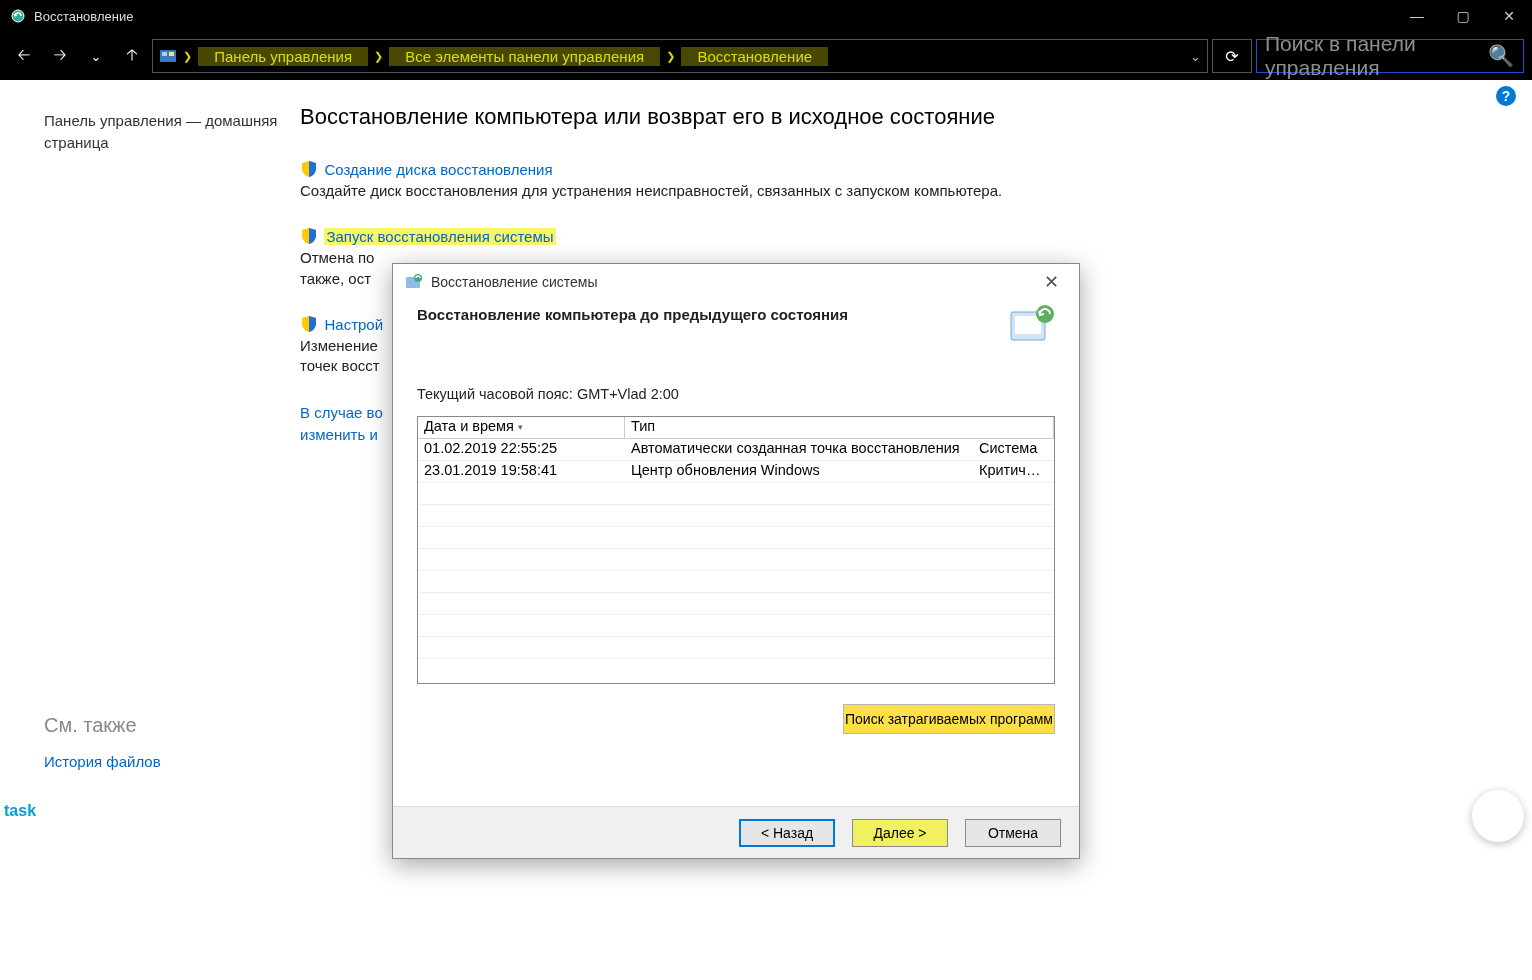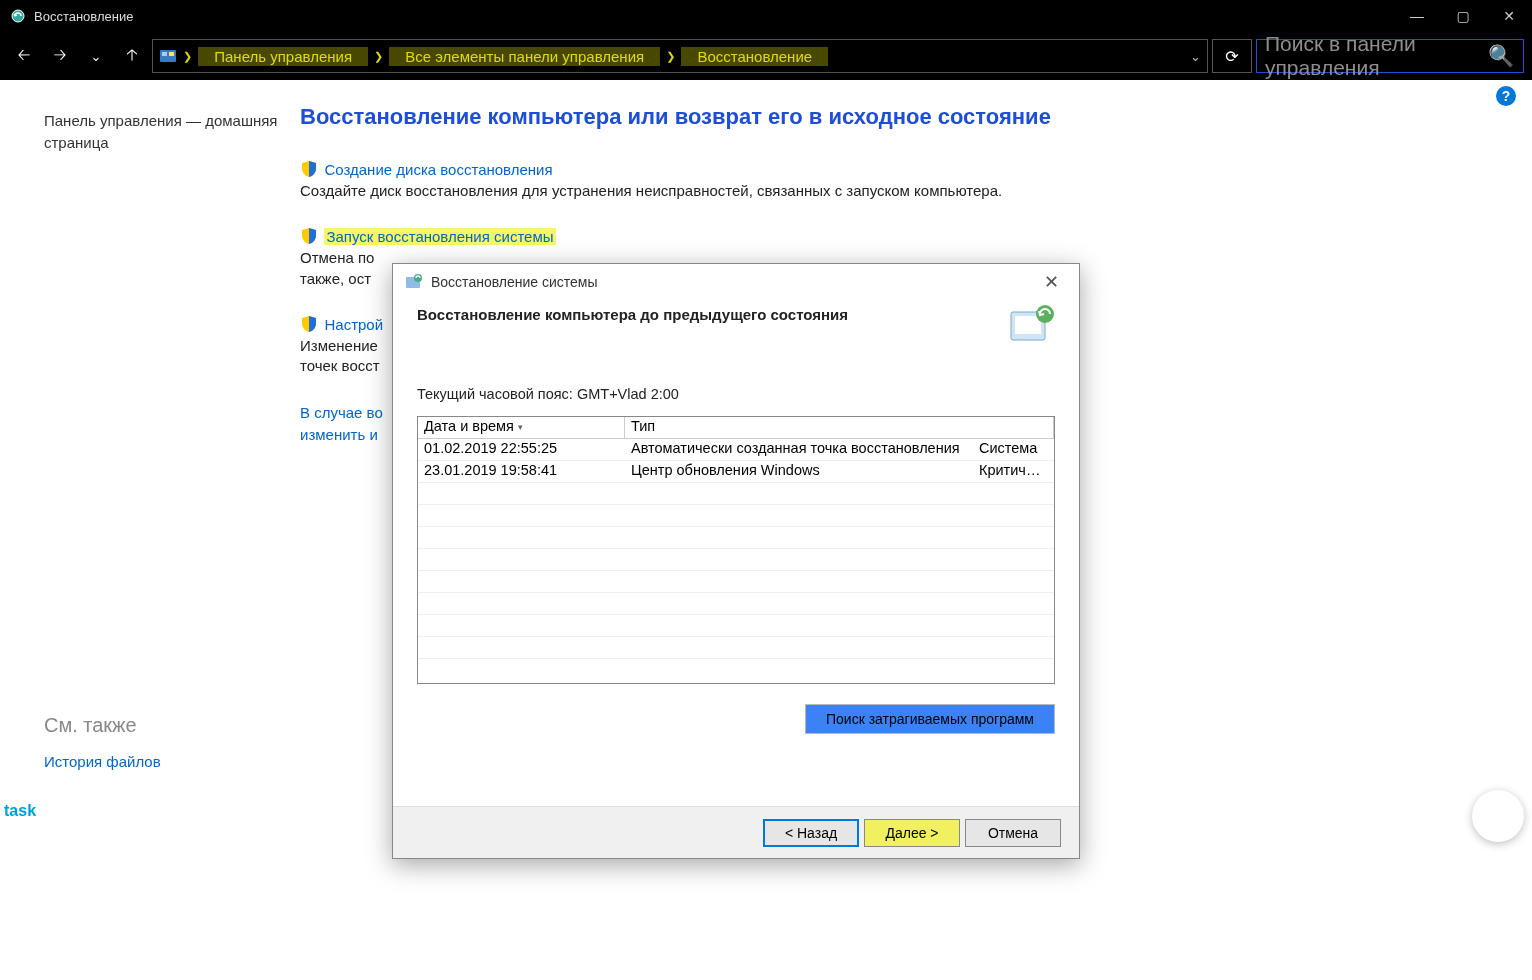--- a/index.html
+++ b/index.html
@@ -17,21 +17,21 @@
   .refresh{width:40px;height:34px;border:1px solid #535353;display:flex;align-items:center;justify-content:center;color:#fff;font-size:16px}
   .search{width:268px;height:34px;border:1px solid #1d4ed8;display:flex;align-items:center;color:#8e8e8e;font-size:21px;padding:0 8px}
   .search .sicon{margin-left:auto;color:#ccc}
   .page{display:flex;height:calc(100% - 80px);position:relative}
   .sidebar{width:300px;padding:30px 18px 20px 44px;font-size:15px}
   .sidebar .homelink{color:#333;line-height:1.45}
   .sidebar .seealso{color:#888;margin-top:560px;font-size:20px}
   .sidebar .histlink{color:#0066cc;margin-top:16px}
   .content{flex:1;padding:24px 40px 0 0;position:relative}
   .helpbtn{position:absolute;top:6px;right:16px;width:20px;height:20px;border-radius:50%;background:#0078d7;color:#fff;font-size:14px;font-weight:bold;display:flex;align-items:center;justify-content:center}
-  .h1{color:#1d4ed8;font-size:22px;font-weight:bold;margin-bottom:30px}
+  .h1{color:#000000;font-size:22px;font-weight:normal;margin-bottom:30px}
   .entry{margin-bottom:26px}
   .entry .link{color:#0066cc;font-size:15px}
   .entry .linkhl{background:rgba(240,240,0,0.60);padding:0 2px}
   .entry .desc{color:#222;font-size:15px;margin-top:2px;line-height:1.35}
   .shield{display:inline-block;width:18px;height:18px;vertical-align:-3px;margin-right:2px}
   .also{color:#0066cc;font-size:15px;line-height:1.45}
   
   .dialog{position:absolute;left:392px;top:263px;width:688px;height:596px;background:#fff;border:1px solid #888;box-shadow:0 6px 24px rgba(0,0,0,.35)}
   .dlg-title{height:36px;display:flex;align-items:center;padding:0 12px;font-size:14px;color:#333}
   .dlg-title .dx{margin-left:auto;font-size:18px;color:#555;padding:4px 8px}
@@ -40,22 +40,22 @@
   .dlg-head .title{font-weight:bold;font-size:15px;color:#222;padding-top:2px}
   .dlg-head .dicon{margin-left:auto;width:46px;height:42px}
   .tz{font-size:14.5px;color:#222;margin-bottom:14px}
   .grid{border:1px solid #888;height:268px;overflow:hidden;font-size:14.5px}
   .grow{display:flex;height:22px;border-bottom:1px solid #eee}
   .ghead{background:#fff;border-bottom:1px solid #ccc}
   .ghead .gcell{border-right:1px solid #ccc}
   .gcell{padding:1px 6px;overflow:hidden;white-space:nowrap;text-overflow:ellipsis}
   .c1{width:207px}.c2{width:348px}.c3{flex:1}
   .sorticon{font-size:9px;color:#666;margin-left:4px;vertical-align:1px}
-  .affected{float:right;margin-top:20px;height:30px;border:1px solid #b8b8b8;padding:4px 20px;font-size:14px;background:#3b82f6}
-  .dlg-footer{position:absolute;bottom:0;left:0;right:0;height:52px;background:#f0f0f0;border-top:1px solid #ddd;display:flex;align-items:center;justify-content:flex-end;padding-right:18px;gap:5px}
+  .affected{float:right;margin-top:20px;height:30px;border:1px solid #b8b8b8;padding:4px 1px;font-size:14px;background:#fde047}
+  .dlg-footer{position:absolute;bottom:0;left:0;right:0;height:52px;background:#f0f0f0;border-top:1px solid #ddd;display:flex;align-items:center;justify-content:flex-end;padding-right:18px;gap:17px}
   .dbtn{min-width:96px;height:28px;border:1px solid #888;background:#e6e6e6;font-size:14px;display:flex;align-items:center;justify-content:center}
   .dbtn.primary{border:2px solid #0078d7;background:#e6e6e6}
   .dbtn.hl{background:rgba(240,240,0,0.60)}
   .task{position:absolute;left:0;bottom:160px;color:#00a0d8;font-weight:bold;font-size:16px;padding-left:4px}
   .fab{position:absolute;right:8px;bottom:138px;width:52px;height:52px;border-radius:50%;background:#fff;box-shadow:0 2px 8px rgba(0,0,0,.25)}
   .hl-bc{background:rgba(240,240,0,0.30);padding:1px 16px}
 </style>
 </head>
 <body>
 

